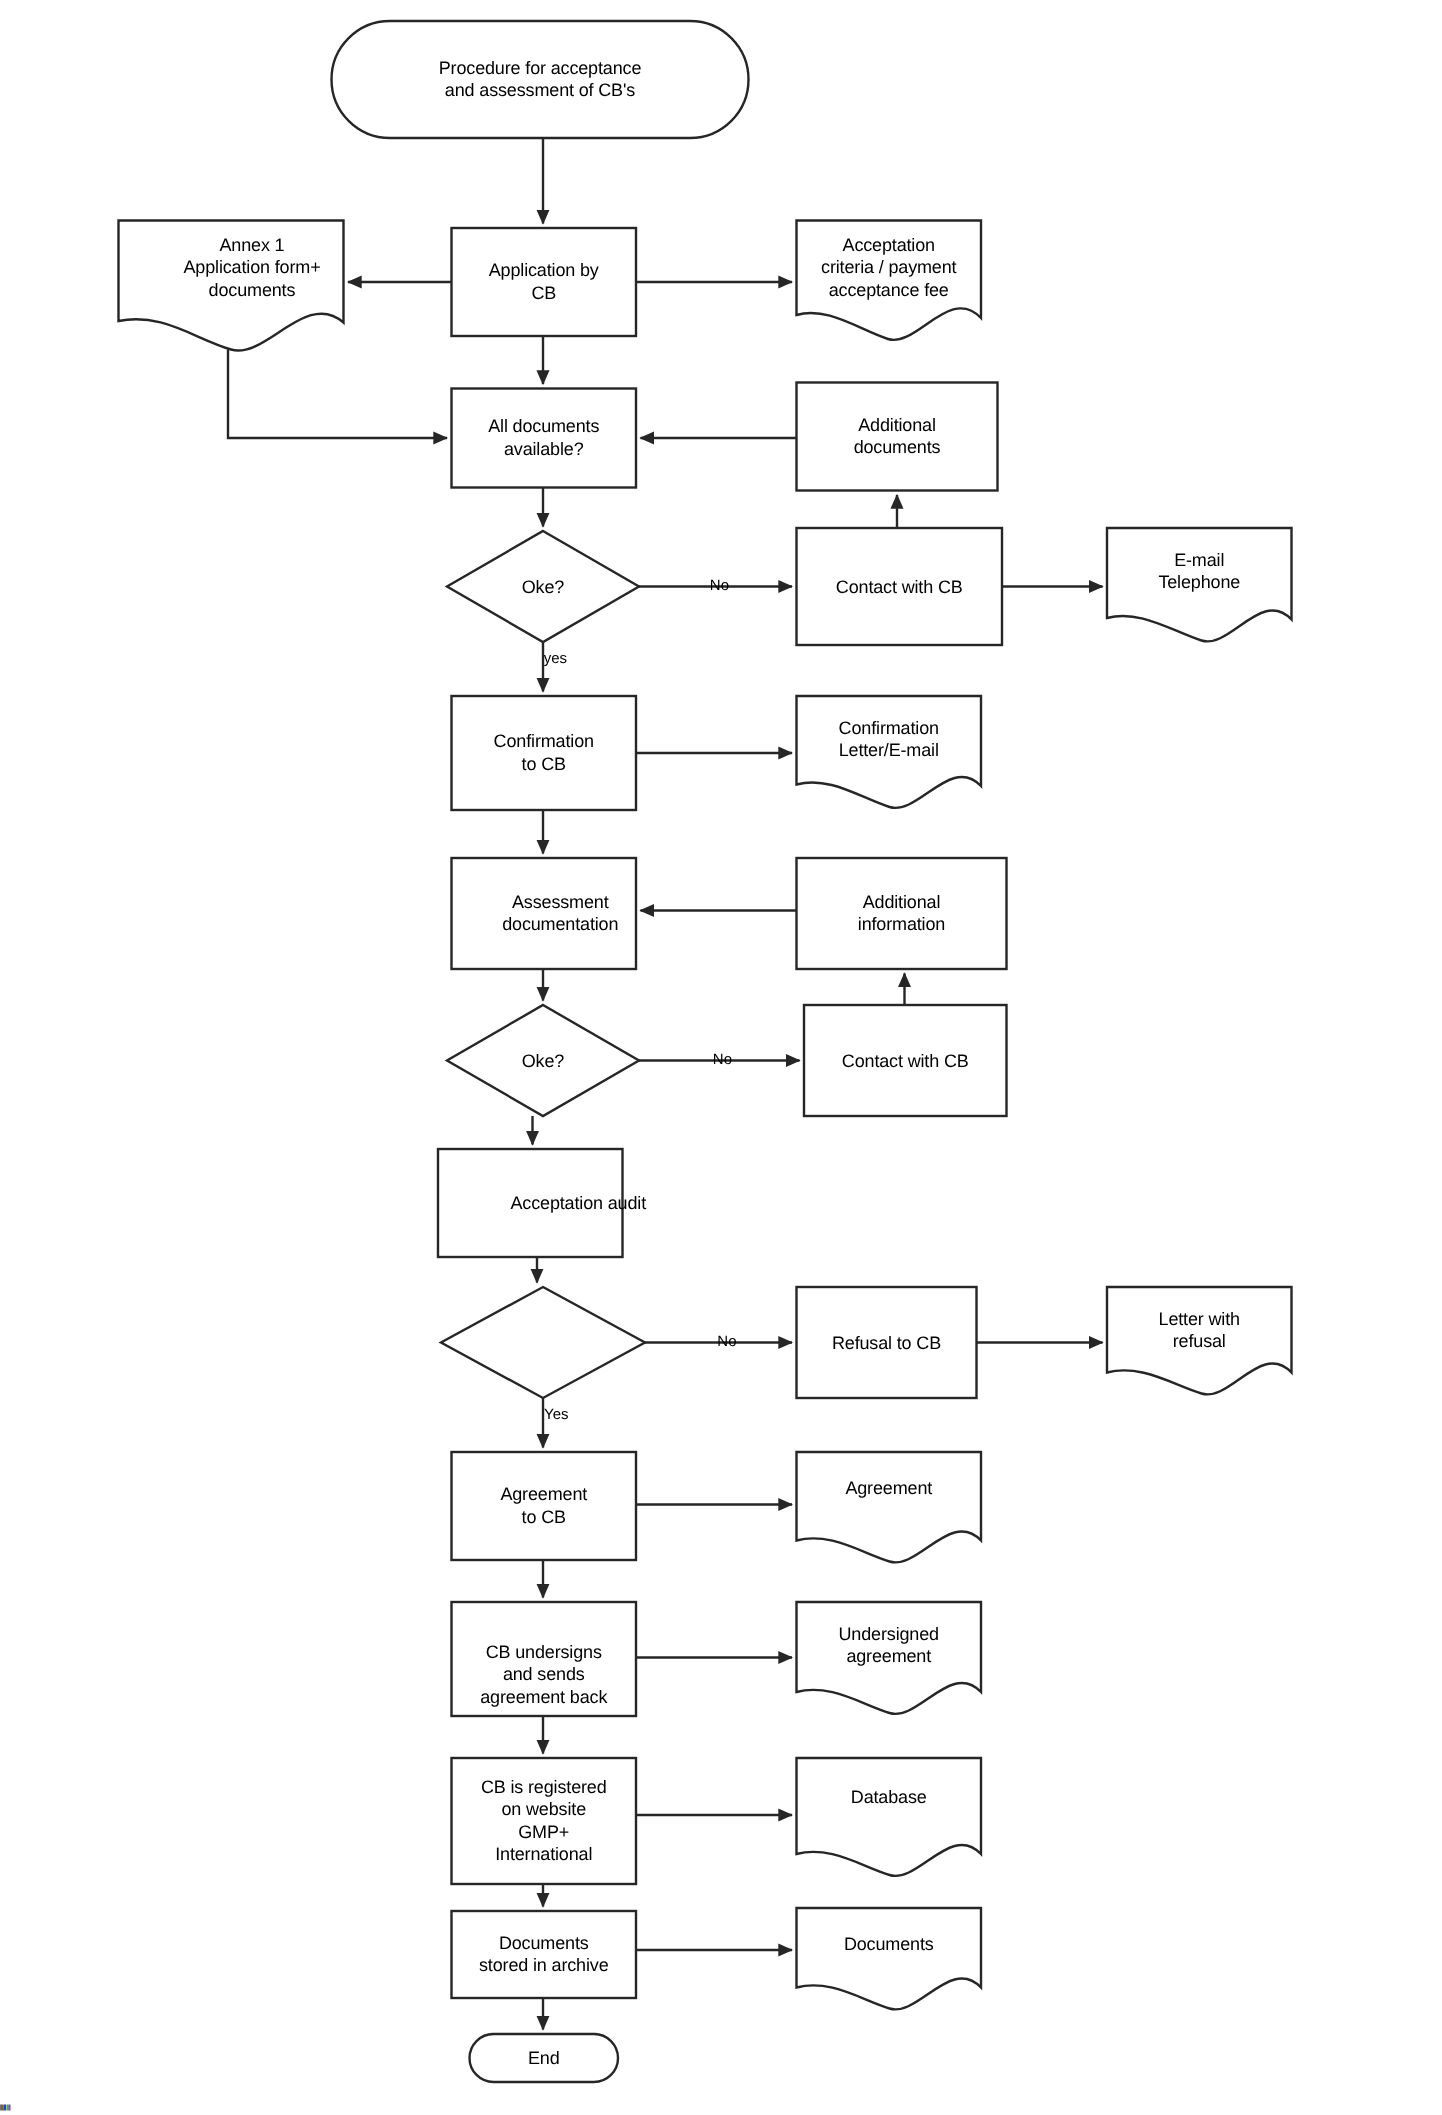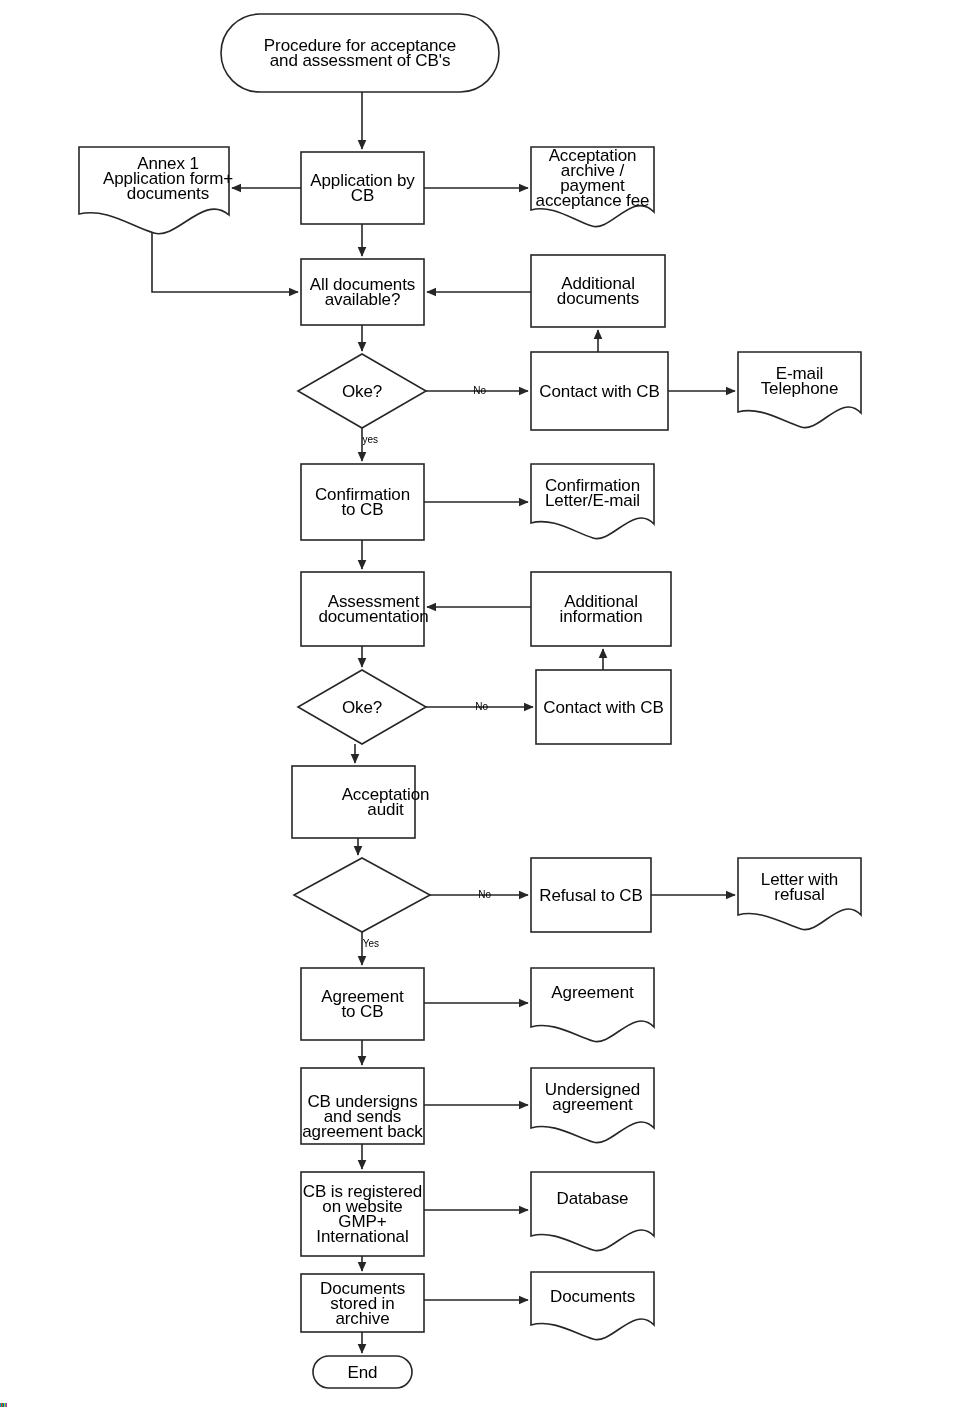--- a/index.html
+++ b/index.html
@@ -46,21 +46,21 @@
     stroke-linejoin: miter;
   }
   .node-label {
     position: absolute;
     display: flex;
     align-items: center;
     justify-content: center;
     text-align: center;
     color: #000000;
     font-family: "Liberation Sans", sans-serif;
-    font-size: 17px;
+    font-size: 12px;
     line-height: 15px;
     letter-spacing: -0.1px;
     white-space: pre-line;
     pointer-events: none;
   }
   .edge-label {
     position: absolute;
     color: #000000;
     font-family: "Liberation Sans", sans-serif;
     font-size: 10px;
@@ -212,21 +212,21 @@
 and assessment of CB's</div>
 
   <div class="node-label" style="left:79px; top:147px; width:178px; height:62px;">Annex 1
 Application form+
 documents</div>
 
   <div class="node-label" style="left:301px; top:152px; width:123px; height:72px;">Application by
 CB</div>
 
   <div class="node-label" style="left:531px; top:147px; width:123px; height:62px;">Acceptation
-archive / payment
+criteria / payment
 acceptance fee</div>
 
   <div class="node-label" style="left:301px; top:259px; width:123px; height:66px;">All documents
 available?</div>
 
   <div class="node-label" style="left:531px; top:255px; width:134px; height:72px;">Additional
 documents</div>
 
   <div class="node-label" style="left:298px; top:354px; width:128px; height:74px;">Oke?</div>
 

